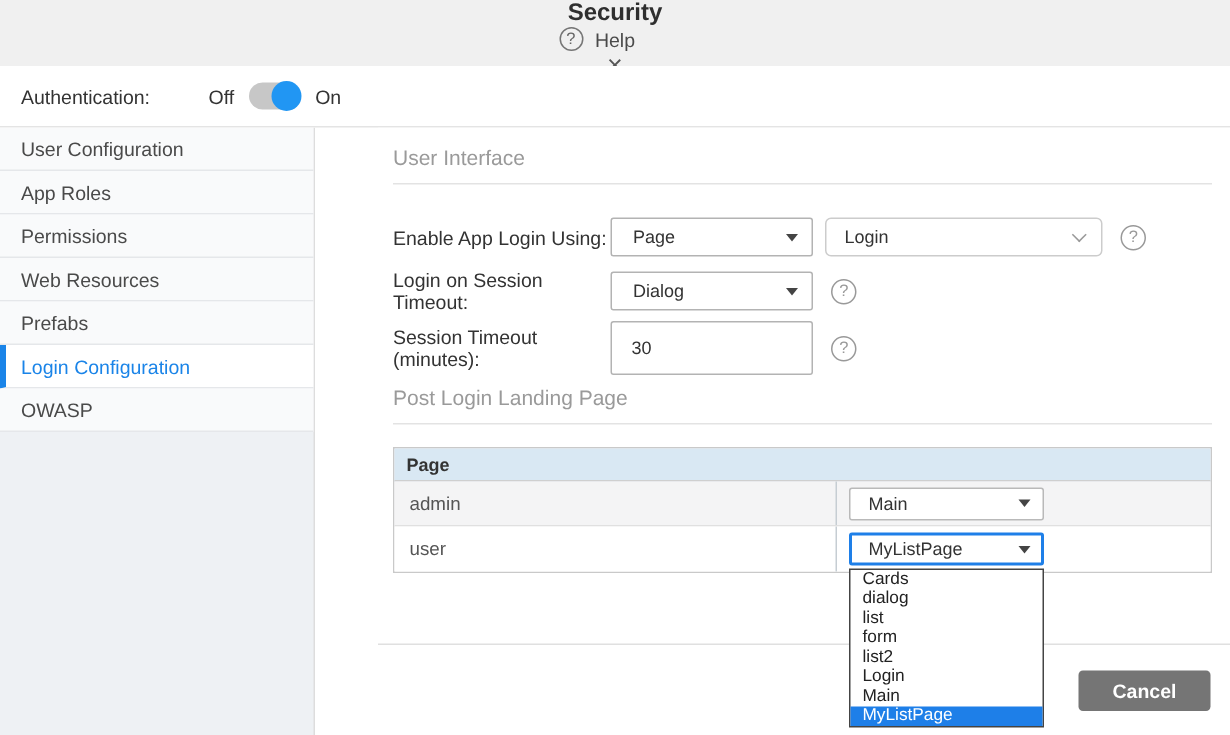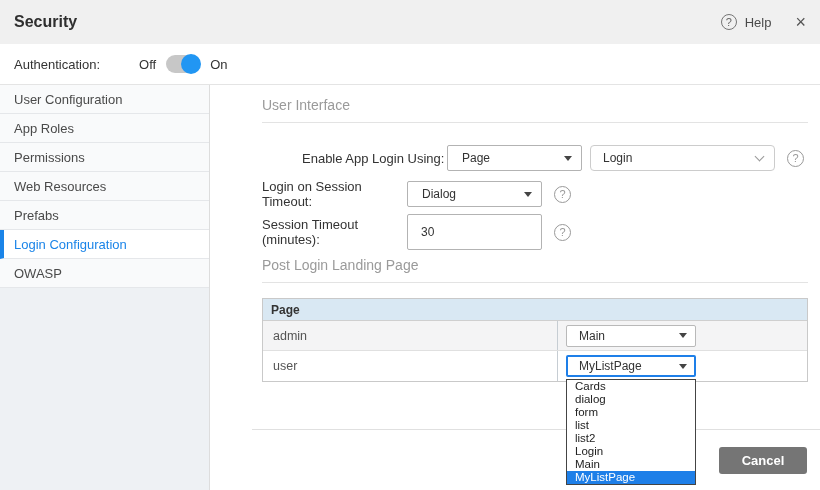--- a/index.html
+++ b/index.html
@@ -2,21 +2,21 @@
 <html><head>
 <meta charset="utf-8">
 <style>
   * { margin: 0; padding: 0; box-sizing: border-box; }
   html, body { width: 820px; height: 490px; overflow: hidden; }
   body { font-family: "Liberation Sans", "DejaVu Sans", sans-serif; background: #fff; color: #333; }
 
   .app { display: flex; flex-direction: column; width: 820px; height: 490px; }
 
   
-  .header { height: 44px; background: #f0f0f0; display: flex; align-items: center; padding: 0 14px; flex-shrink: 0; }
+  .header { height: 44px; background: #f0f0f0; display: flex; align-items: center; padding: 0 14px; flex-shrink: 0; flex-direction: column; }
   .header-title { font-size: 16px; font-weight: 600; color: #2f2f2f; flex: 1; }
   .help-wrap { display: flex; align-items: center; gap: 8px; margin-right: 24px; cursor: pointer; }
   .help-circle { width: 16px; height: 16px; border: 1px solid #757575; border-radius: 50%; font-size: 11px; color: #666;
                  display: flex; align-items: center; justify-content: center; line-height: 1; }
   .help-text { font-size: 13px; color: #4a4a4a; }
   .close-x { font-size: 18px; color: #555; cursor: pointer; line-height: 1; }
 
   
   .auth-row { height: 41px; background: #fff; border-bottom: 1px solid #e4e4e4; display: flex; align-items: center;
               padding: 0 14px; flex-shrink: 0; }
@@ -33,21 +33,21 @@
   .side-item.selected { background: #fff; color: #1a84e8; border-left: 4px solid #1a84e8; padding-left: 10px; font-weight: 500; }
 
   .main { flex: 1; position: relative; background: #fff; padding: 12px 12px 0 10px; }
 
   .section-title { font-size: 14px; color: #9a9a9a; }
   .section-rule { border: none; border-top: 1px solid #e3e3e3; margin-top: 9px; }
   .mt-sect { margin-top: 12px; }
 
   
   .form-row { display: flex; align-items: center; margin-top: 10px; height: 26px; }
-  .form-row.first { margin-top: 22px; margin-left: 40px; }
+  .form-row.first { margin-top: 22px; }
   .form-label { width: 145px; flex-shrink: 0; font-size: 13px; color: #333; }
   .select-box { width: 135px; height: 26px; border: 1px solid #b3b3b3; border-radius: 2px; background: #fff;
                 display: flex; align-items: center; justify-content: space-between; padding: 0 9px 0 14px;
                 font-size: 12px; color: #333; cursor: pointer; }
   .select-box2 { width: 185px; height: 26px; border: 1px solid #ccc; border-radius: 4px; background: #fff; margin-left: 8px;
                  display: flex; align-items: center; justify-content: space-between; padding: 0 11px 0 12px;
                  font-size: 12px; color: #333; cursor: pointer; }
   .caret { width: 0; height: 0; border-left: 4px solid transparent; border-right: 4px solid transparent; border-top: 5px solid #444; }
   .chevron { width: 7px; height: 7px; border-right: 1.5px solid #999; border-bottom: 1.5px solid #999;
              transform: rotate(45deg); margin-top: -3px; }
@@ -174,22 +174,22 @@
           <div class="cell-page">
             <div class="select-wrap">
               <div class="row-select focused">
                 <span>MyListPage</span>
                 <span class="caret"></span>
               </div>
 
               <div class="options-panel">
                 <div class="option">Cards</div>
                 <div class="option">dialog</div>
+                <div class="option">list</div>
                 <div class="option">form</div>
-                <div class="option">list</div>
                 <div class="option">list2</div>
                 <div class="option">Login</div>
                 <div class="option">Main</div>
                 <div class="option highlighted">MyListPage</div>
               </div>
             </div>
           </div>
         </div>
       </div>
 

